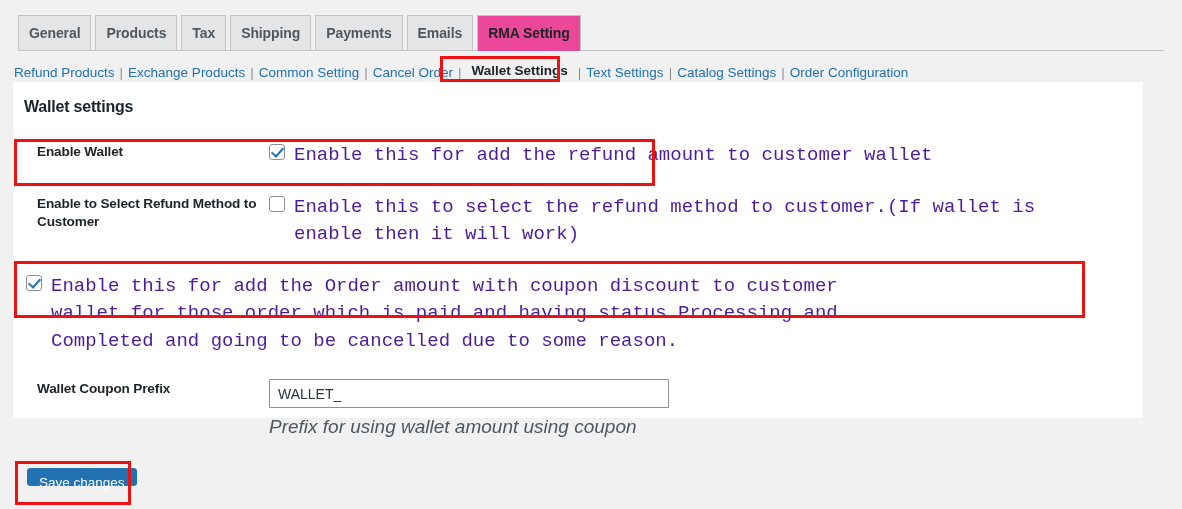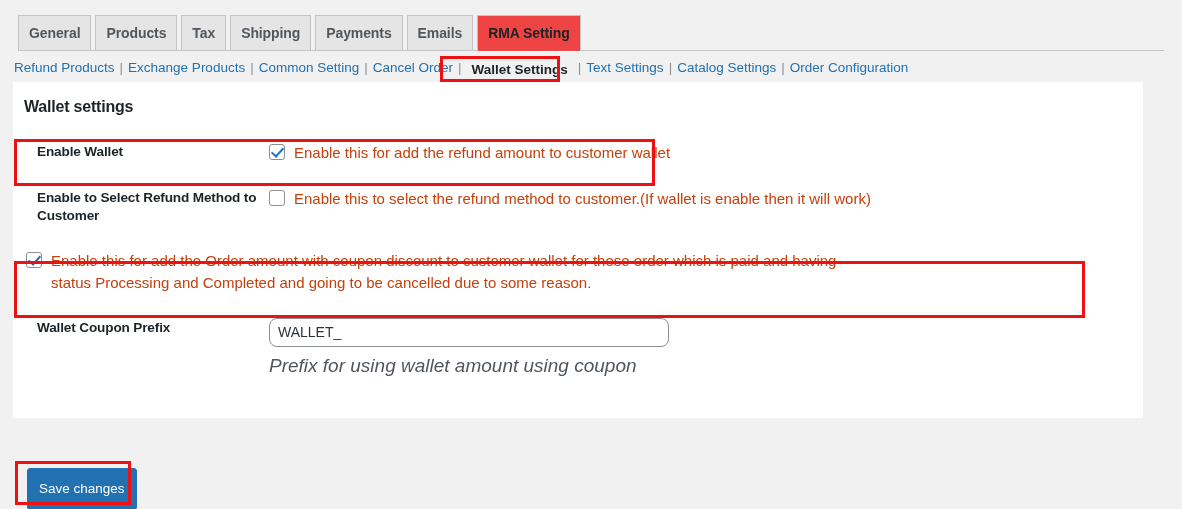--- a/index.html
+++ b/index.html
@@ -45,21 +45,21 @@
     border: 1px solid #c3c4c7;
     border-bottom: none;
     color: #50575e;
     font-size: 14px;
     font-weight: bold;
     text-decoration: none;
     white-space: nowrap;
     letter-spacing: -0.1px;
   }
   .tab.active {
-    background: #ef4444;
+    background: #ec4899;
     color: #1d2327;
     position: relative;
     z-index: 3;
   }
   .tab-underline {
     position: absolute;
     left: 18px;
     top: 50px;
     width: 1146px;
     height: 1px;
@@ -75,21 +75,21 @@
     background: #ffffff;
   }
 
   
   .subnav {
     position: absolute;
     left: 14px;
     top: 60px;
     height: 20px;
     display: flex;
-    align-items: flex-start;
+    align-items: flex-end;
     font-size: 13.5px;
     white-space: nowrap;
   }
   .subnav a {
     color: #2271b1;
     text-decoration: none;
   }
   .subnav .sep {
     color: #8c8f94;
     padding: 0 5px;
@@ -180,34 +180,35 @@
     left: 4px;
     top: 0px;
     width: 5px;
     height: 10px;
     border: solid #2271b1;
     border-width: 0 2px 2px 0;
     transform: rotate(42deg);
   }
   .check-text {
     max-width: 800px;
-    font-size: 15px;
-    color: #c2410c;
+    font-size: 19px;
+    color: #4c1d95;
+    font-family: Liberation Mono, monospace;
   }
   .check-text.wide {
     max-width: 810px;
   }
 
   .text-input {
     box-sizing: border-box;
     width: 400px;
     height: 29px;
     padding: 3px 8px;
     border: 1px solid #8c8f94;
-    border-radius: 8px;
+    border-radius: 1px;
     background: #fff;
     font-family: "Liberation Sans", sans-serif;
     font-size: 14px;
     color: #2c3338;
     outline: none;
   }
   .field-desc {
     margin-top: 8px;
     font-style: italic;
     font-size: 19px;
@@ -216,21 +217,21 @@
 
   
   .save-wrap {
     position: absolute;
     left: 27px;
     top: 468px;
   }
   .save-btn {
     display: inline-block;
     box-sizing: border-box;
-    height: 42px;
+    height: 18px;
     line-height: 28px;
     padding: 0 11px;
     background: #2271b1;
     border: 1px solid #2271b1;
     border-radius: 3px;
     color: #ffffff;
     font-family: "Liberation Sans", sans-serif;
     font-size: 13.5px;
     cursor: pointer;
   }

